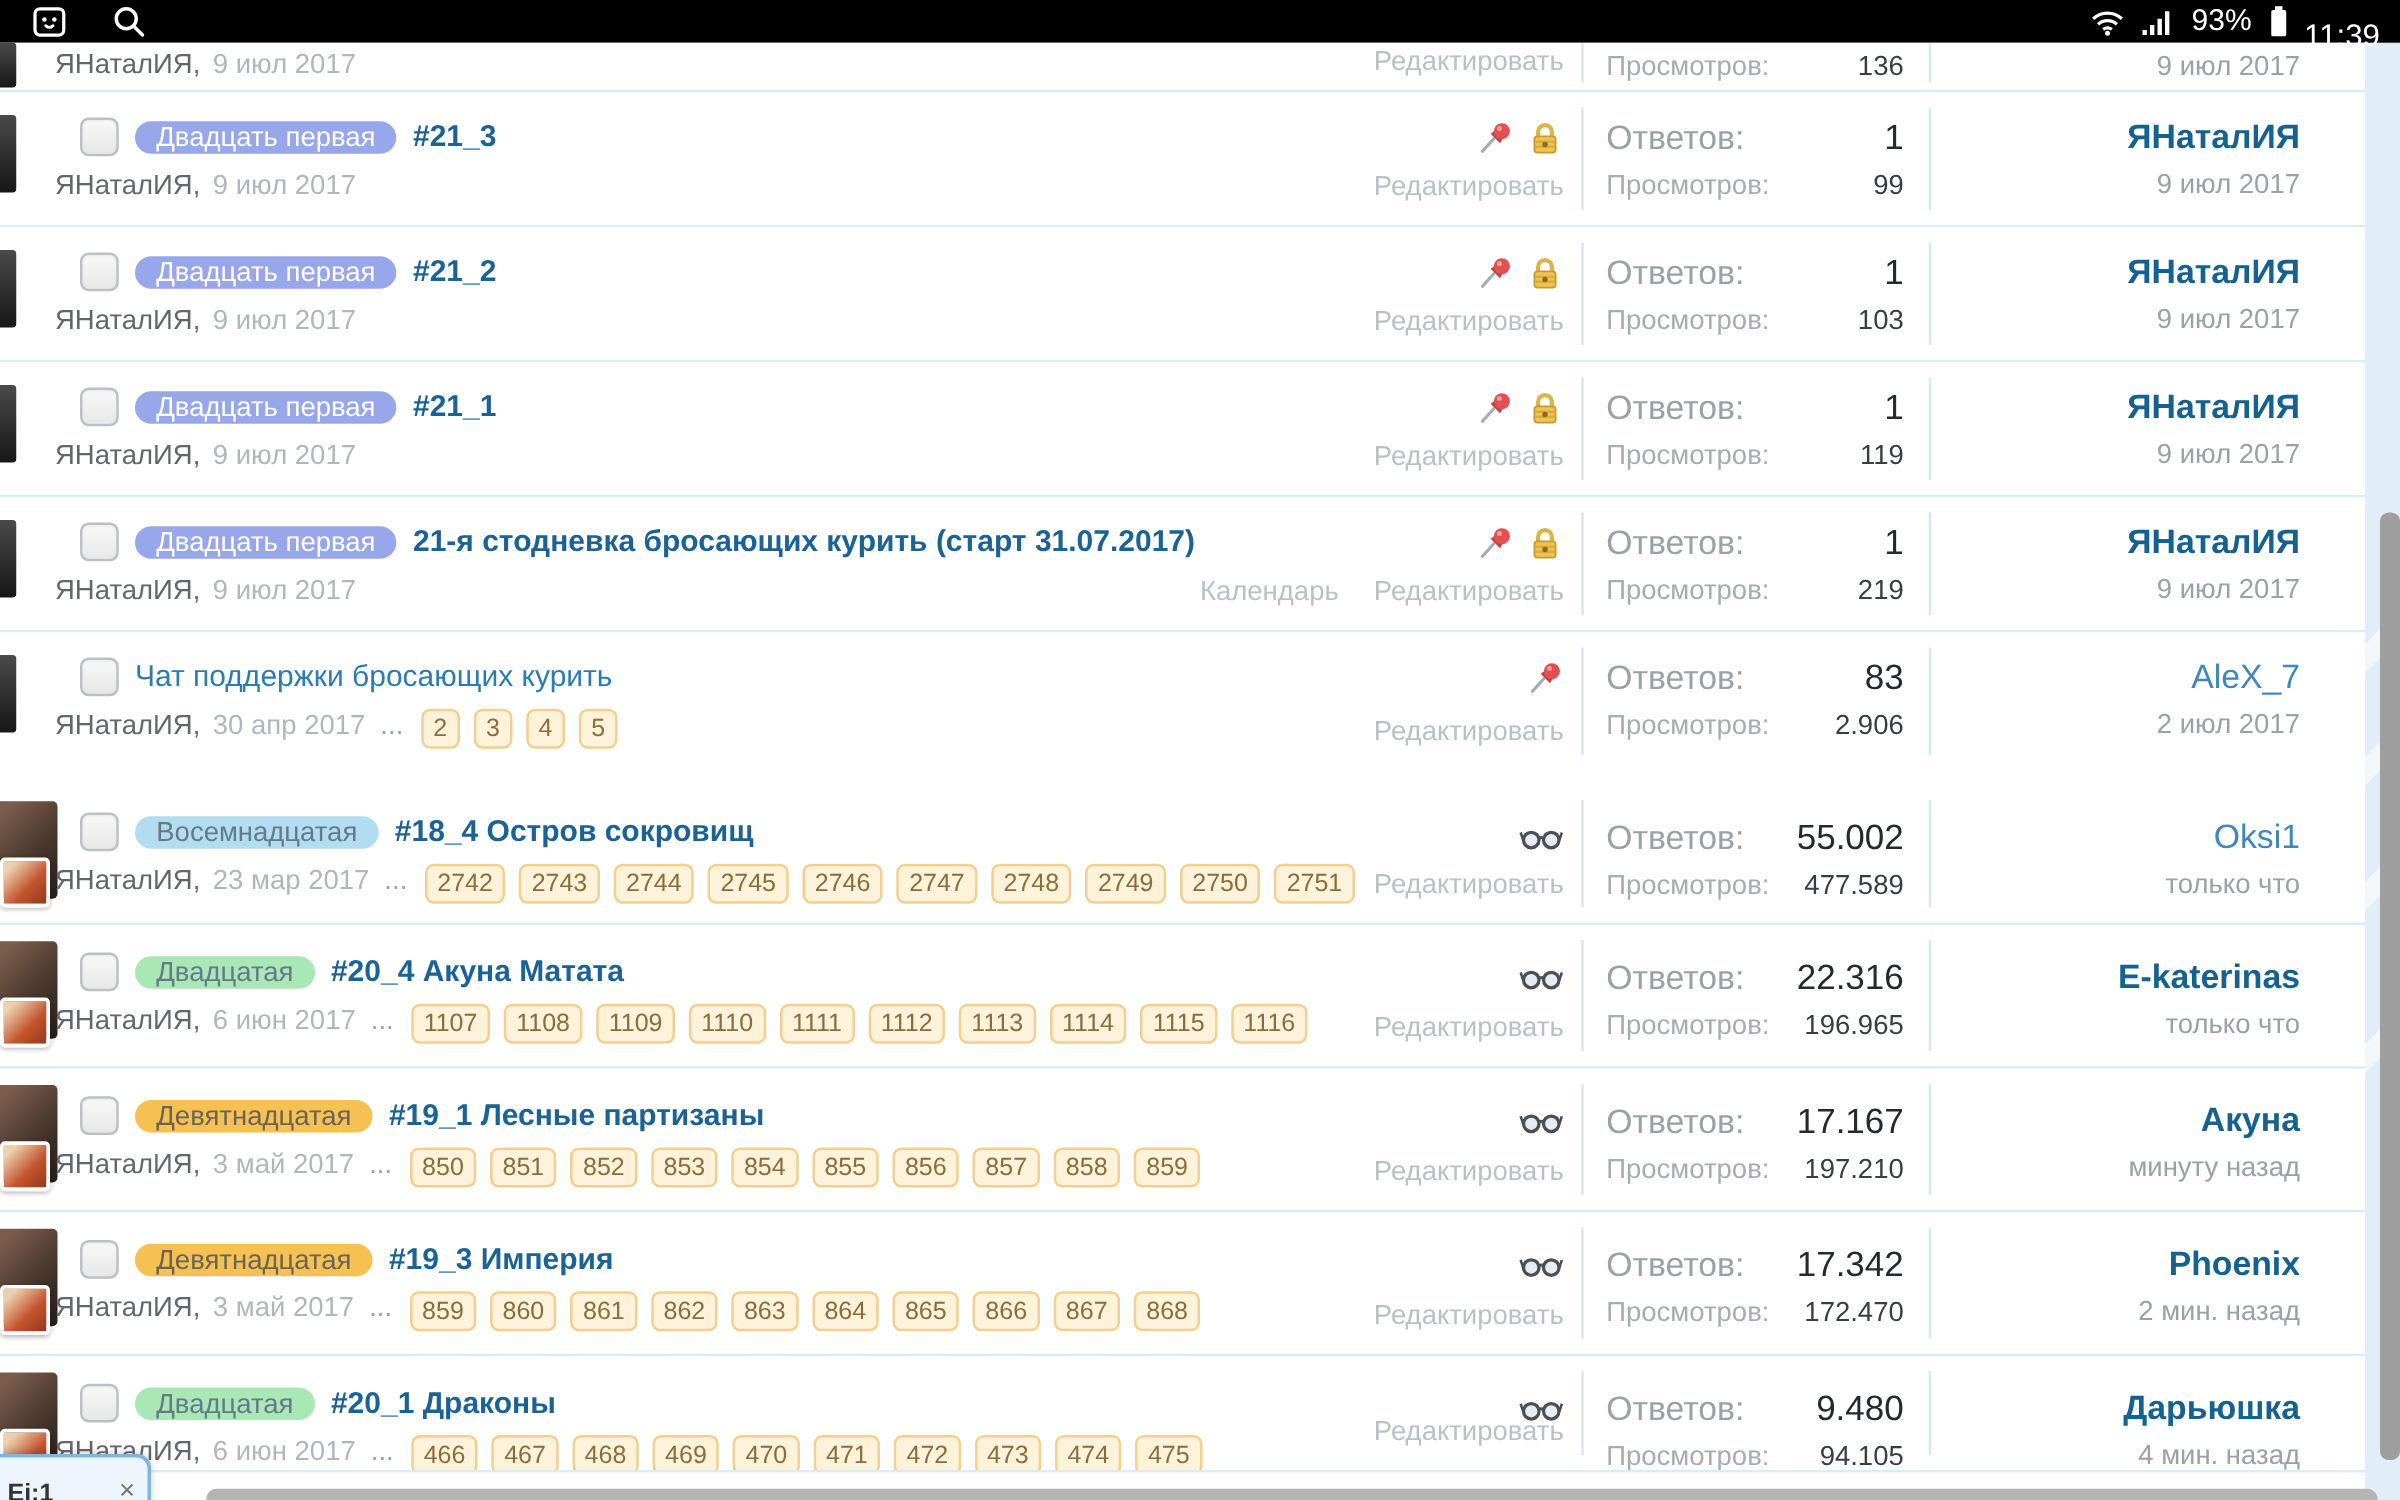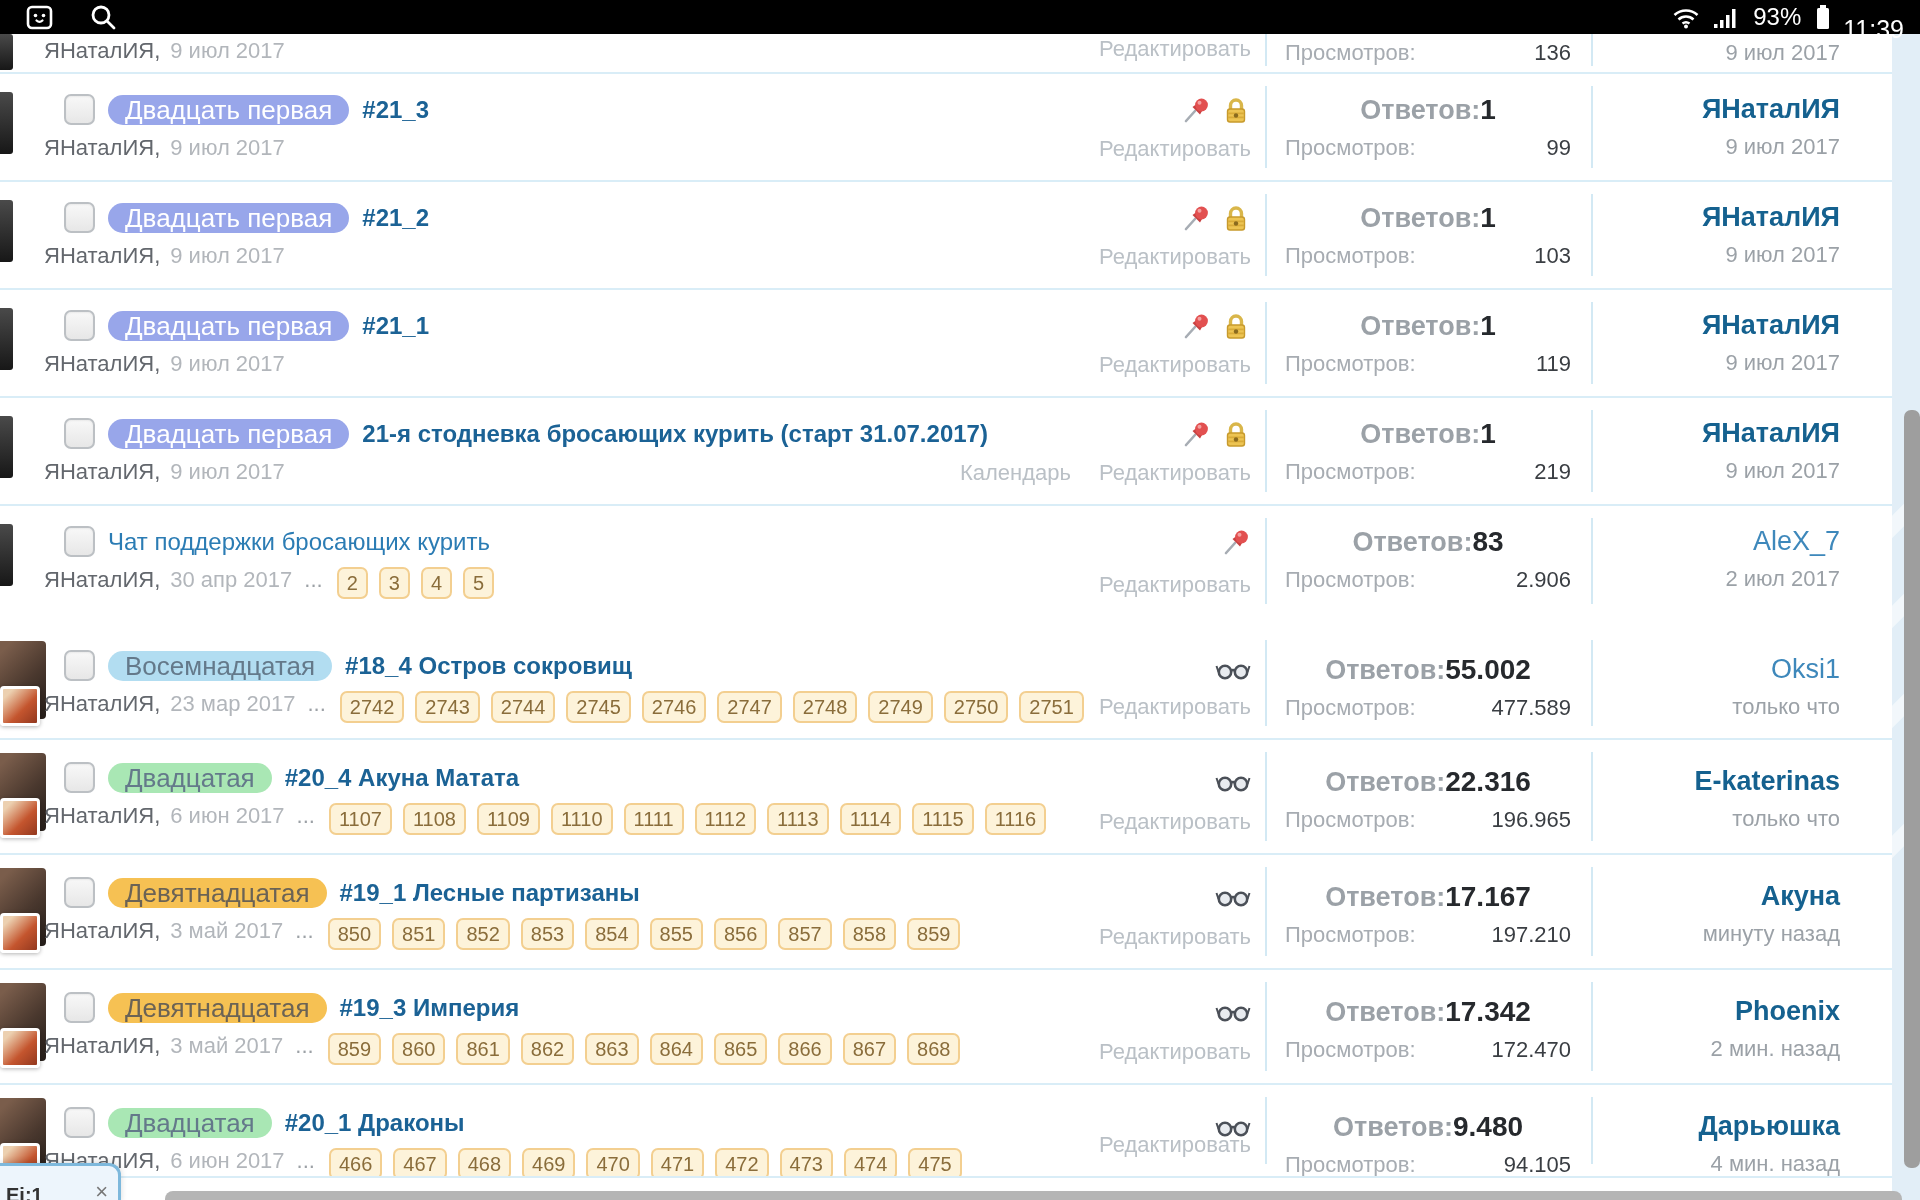--- a/index.html
+++ b/index.html
@@ -20,42 +20,42 @@
 
   .row{position:relative;box-sizing:border-box;border-bottom:2px solid #d9edf7;overflow:hidden;background:#fff;}
   .row.no-border{border-bottom:none;}
   .row.section-end{margin-bottom:12px;}
 
   .col-main{position:absolute;left:0;top:0;width:1265px;height:100%;}
   .line1{display:flex;align-items:center;gap:13px;margin:20px 0 0 64px;}
   .row.tall .line1{margin-top:22px;}
   .checkbox{width:27px;height:27px;flex:0 0 auto;border:2px solid #bcc0c4;border-radius:7px;
             background:linear-gradient(#f8f8f8,#e7e7e7);box-shadow:inset 0 1px 2px rgba(0,0,0,.06);}
-  .badge{font-size:26px;padding:2px 17px;border-radius:18px;line-height:1;white-space:nowrap;}
+  .badge{font-size:22px;padding:2px 17px;border-radius:18px;line-height:1;white-space:nowrap;}
   .title{font-size:24px;font-weight:700;color:#1b6295;text-decoration:none;white-space:nowrap;cursor:pointer;}
   .title.title-regular{font-weight:400;color:#2b7cb4;}
   .line2{display:flex;align-items:flex-start;gap:10px;margin:10px 0 0 44px;font-size:22px;white-space:nowrap;}
   .author{color:#63676d;cursor:pointer;}
   .tdate{color:#b2b6bb;}
   .ellipsis{color:#9ca1a6;margin-left:2px;}
   .pages{display:inline-flex;gap:11px;margin-left:4px;}
   .page-btn{font-size:20px;color:#8a6d3b;background:#fdf3da;border:2px solid #f3cf90;
             border-radius:7px;padding:4px 8px;line-height:1;cursor:pointer;}
   .row-icons{position:absolute;top:22px;right:14px;display:flex;gap:10px;align-items:center;}
   .row.tall .row-icons{top:30px;}
   .edit-line{position:absolute;bottom:18px;right:14px;display:flex;gap:28px;
              color:#bac0c6;font-size:22px;white-space:nowrap;}
   .edit-line span{cursor:pointer;}
 
-  .col-stats{position:absolute;left:1265px;top:0;width:328px;height:100%;box-sizing:border-box;
+  .col-stats{position:absolute;left:1265px;top:0;width:280px;height:100%;box-sizing:border-box;
              padding:20px 22px 0 20px;}
   .row.tall .col-stats{padding-top:26px;}
   .col-stats::before,.col-stats::after{content:"";position:absolute;top:12px;bottom:12px;width:2px;background:#d3e9f4;}
   .col-stats::before{left:0;} .col-stats::after{right:0;}
-  .stat1{display:flex;justify-content:center;align-items:baseline;font-weight:bold;}
+  .stat1{display:flex;justify-content:space-between;align-items:baseline;}
   .stat1 .lbl{font-size:27px;color:#9ba1a7;}
   .stat1 .val{font-size:28px;color:#26292d;}
   .stat2{display:flex;justify-content:space-between;align-items:baseline;margin-top:9px;}
   .stat2 .lbl{font-size:22px;color:#a7acb2;}
   .stat2 .val{font-size:22px;color:#3a3e43;}
 
   .col-poster{position:absolute;left:1545px;top:0;width:347px;height:100%;box-sizing:border-box;
               padding:20px 52px 0 0;text-align:right;}
   .row.tall .col-poster{padding-top:26px;}
   .pname{font-size:27px;font-weight:700;color:#15618f;cursor:pointer;white-space:nowrap;}

